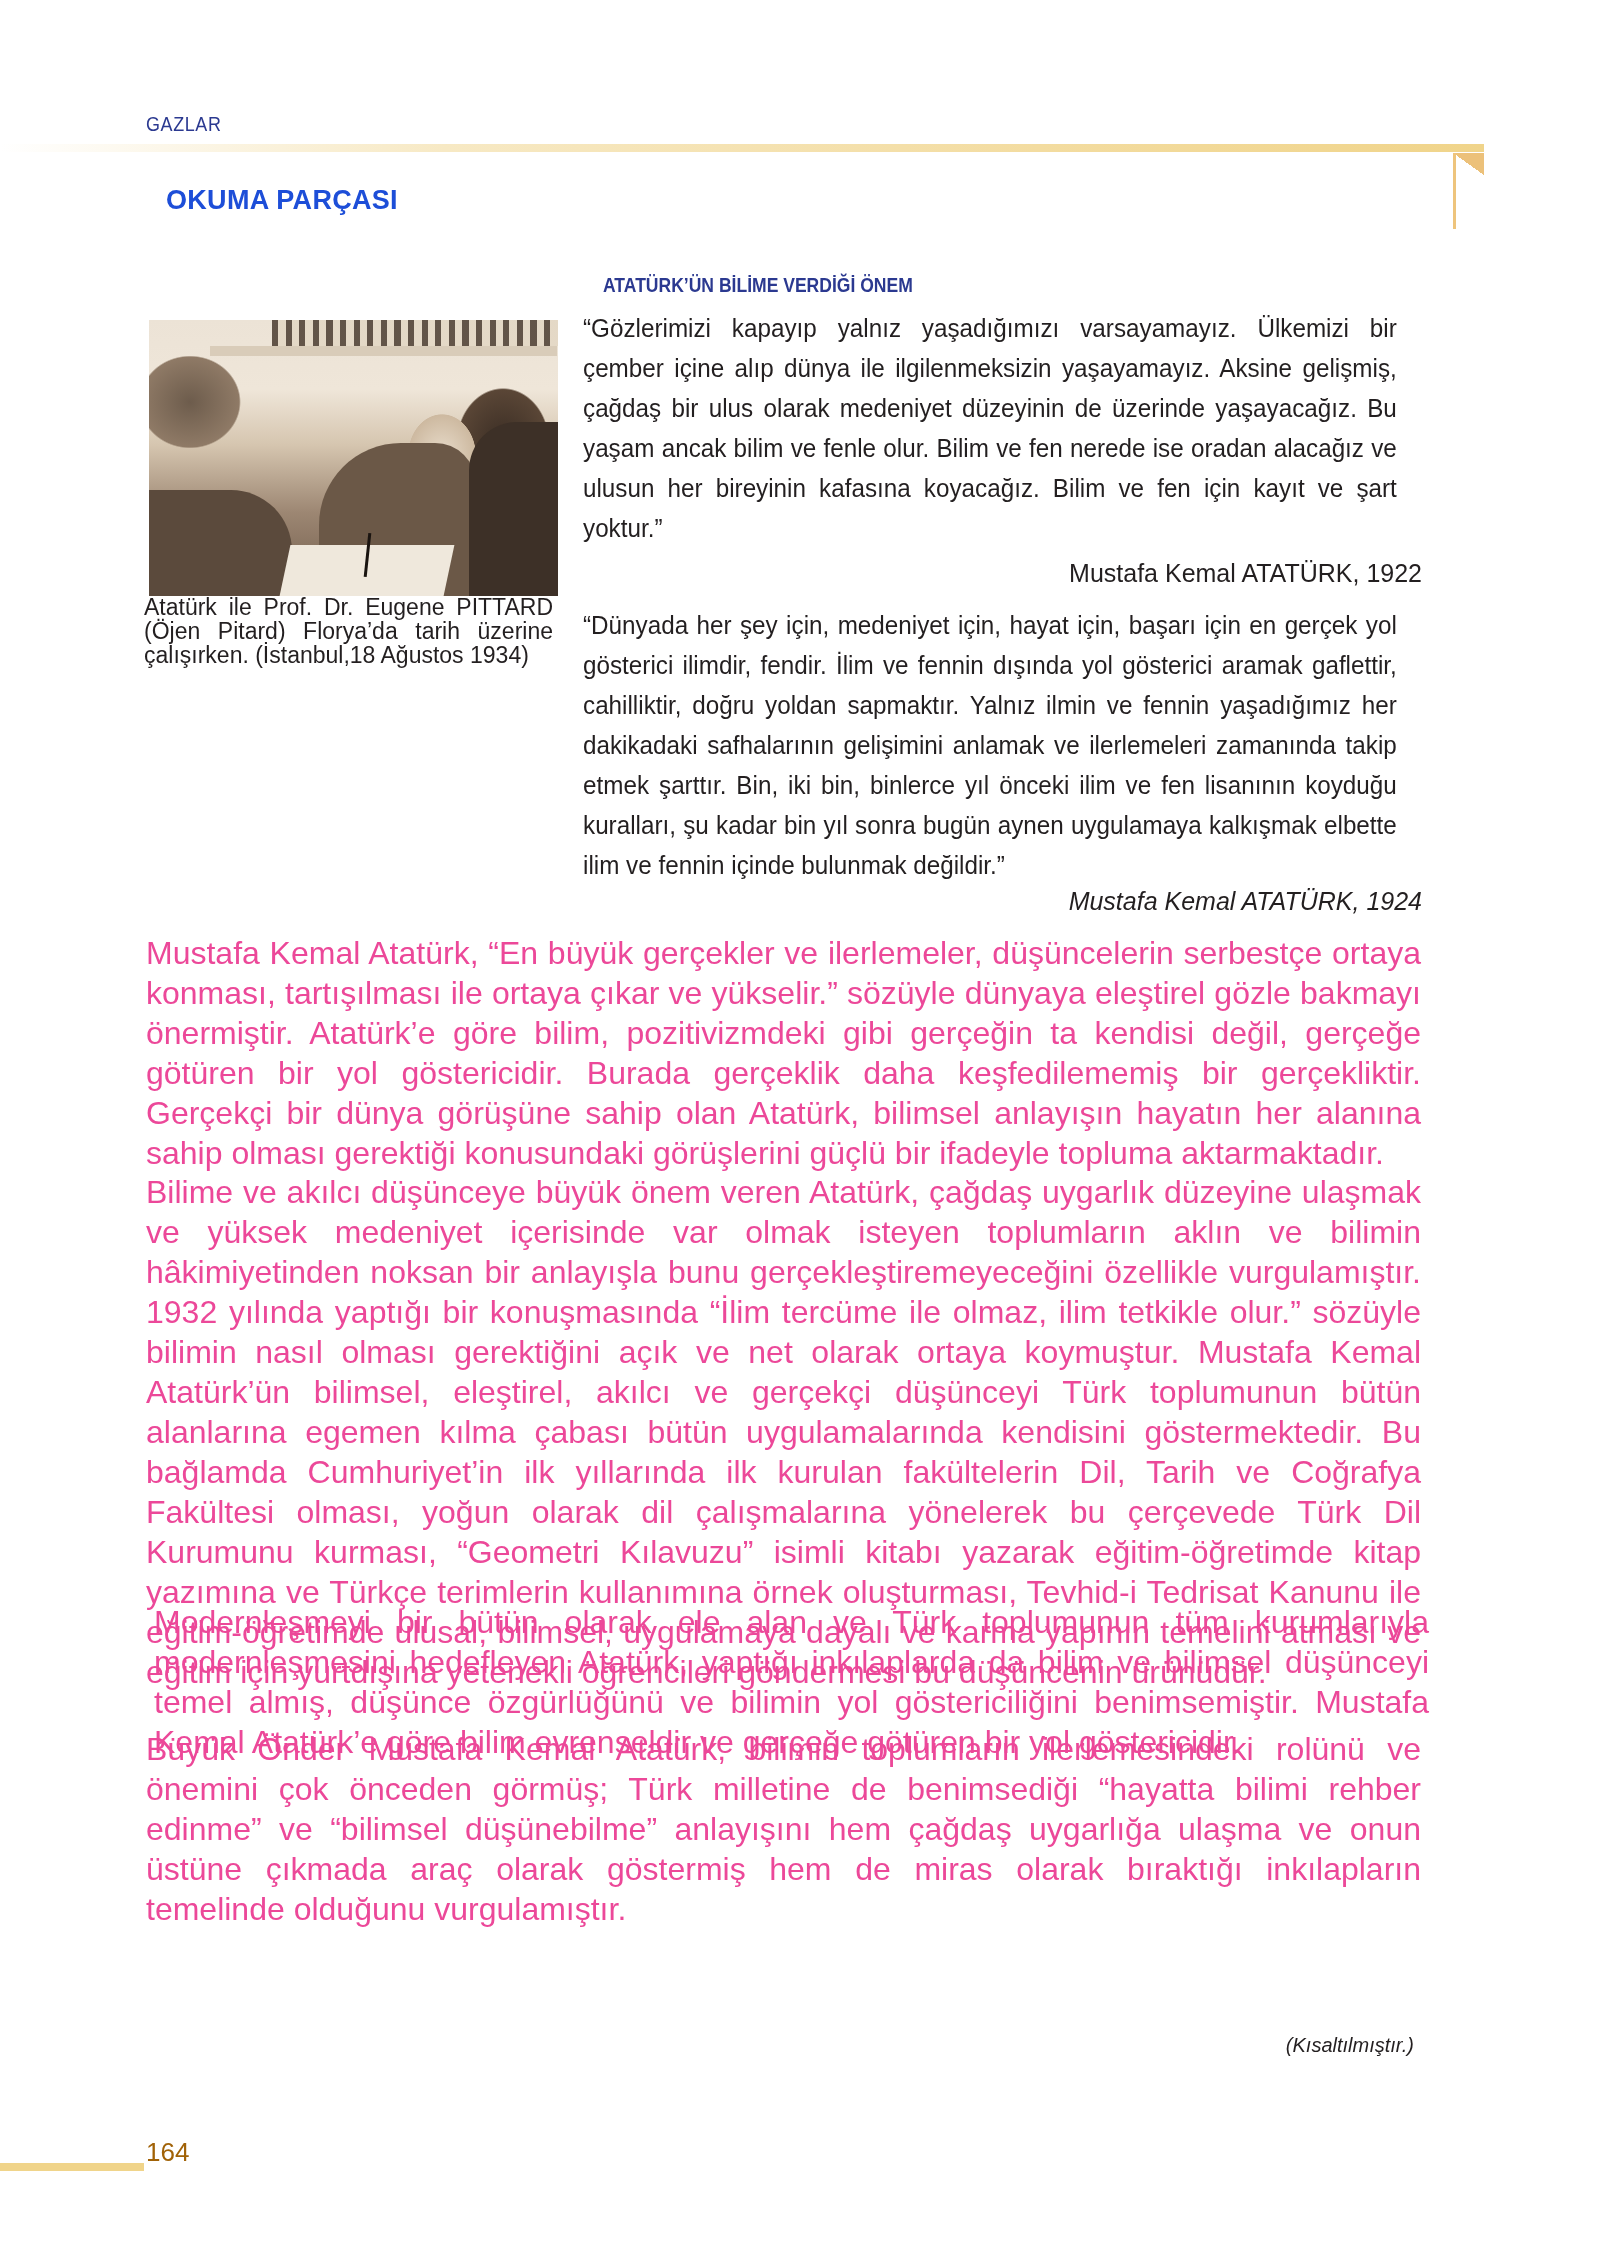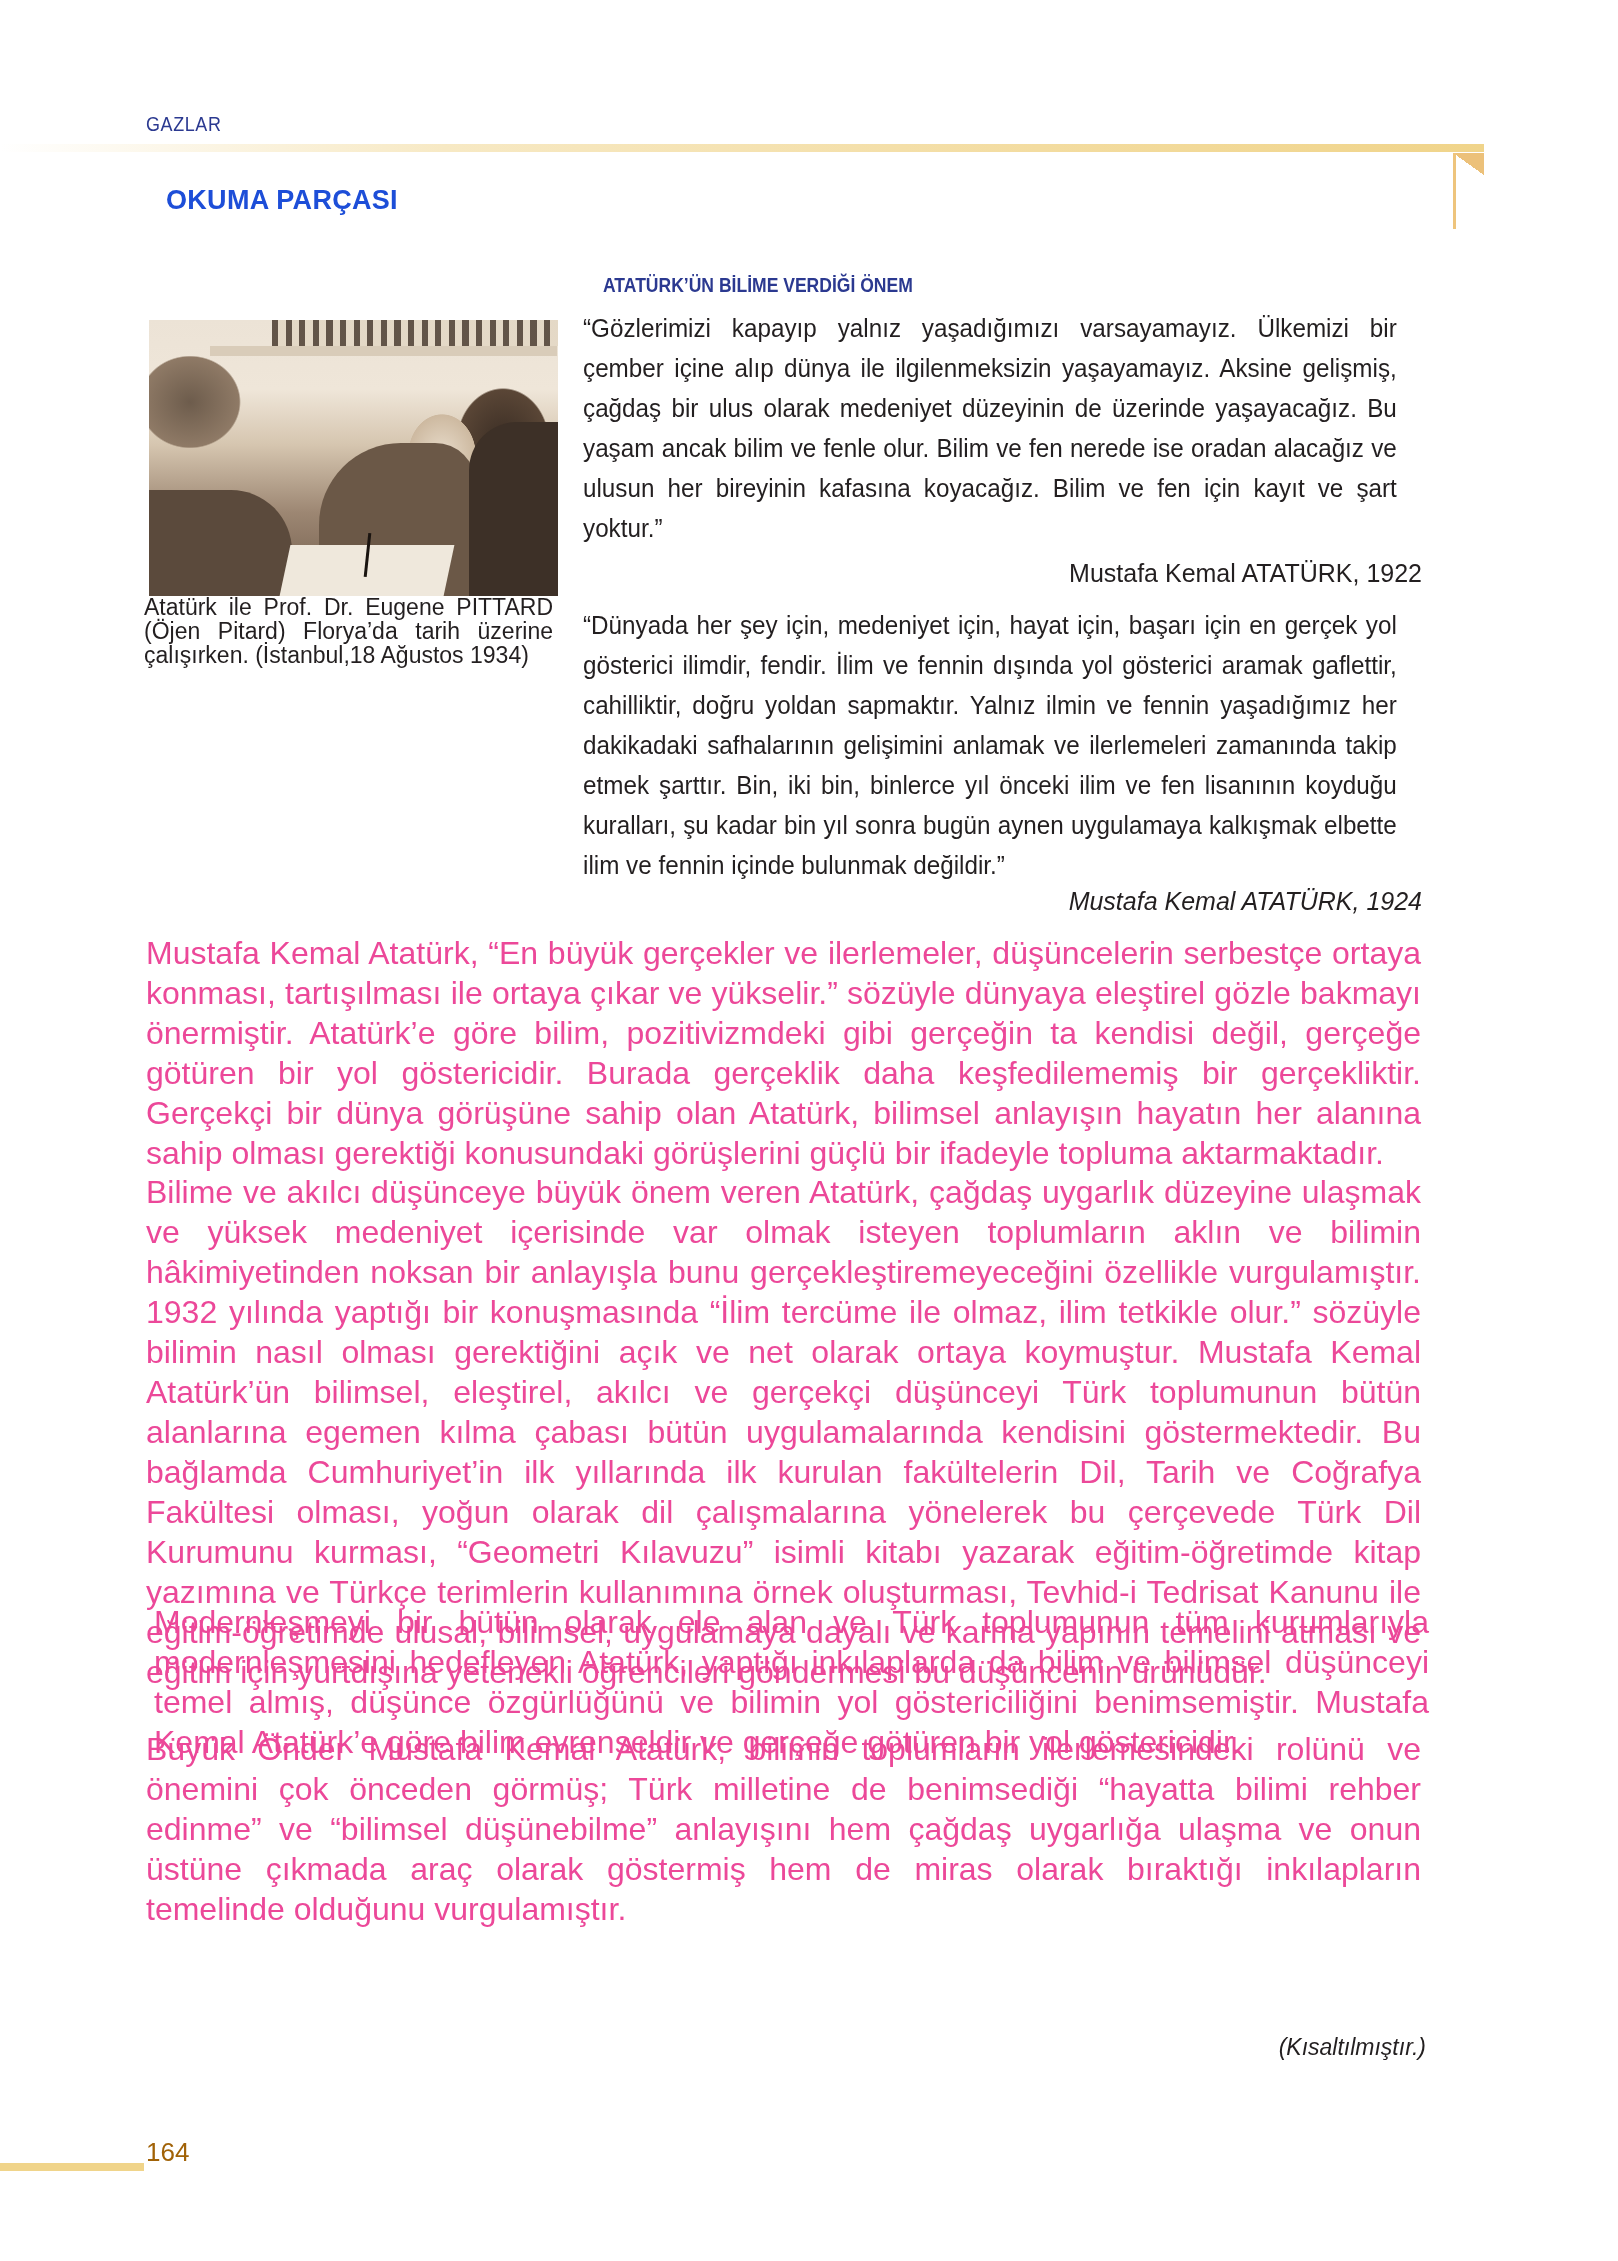--- a/index.html
+++ b/index.html
@@ -84,22 +84,22 @@
   .attr-2 { top: 887px; font-style: italic; }
   .body-para {
     position: absolute; left: 146px; width: 1275px;
     font-size: 32px; line-height: 40px; color: #ec4899; text-align: justify;
   }
   .p1 { top: 933px; }
   .p2 { top: 1172px; }
   .p3 { top: 1594px; }
   .p4 { top: 1729px; }
   .abridged {
-    position: absolute; right: 192px; top: 2034px;
-    font-size: 23px; font-style: italic; color: #231f20;
+    position: absolute; right: 204px; top: 2034px;
+    font-size: 20px; font-style: italic; color: #231f20;
   }
   .foot-bar {
     position: absolute; left: 0; top: 2163px; width: 144px; height: 8.2px; background: #f0d48a;
   }
   .page-number {
     position: absolute; left: 146px; top: 2137px;
     font-size: 26px; color: #a16207;
   }
 </style>
 </head>

